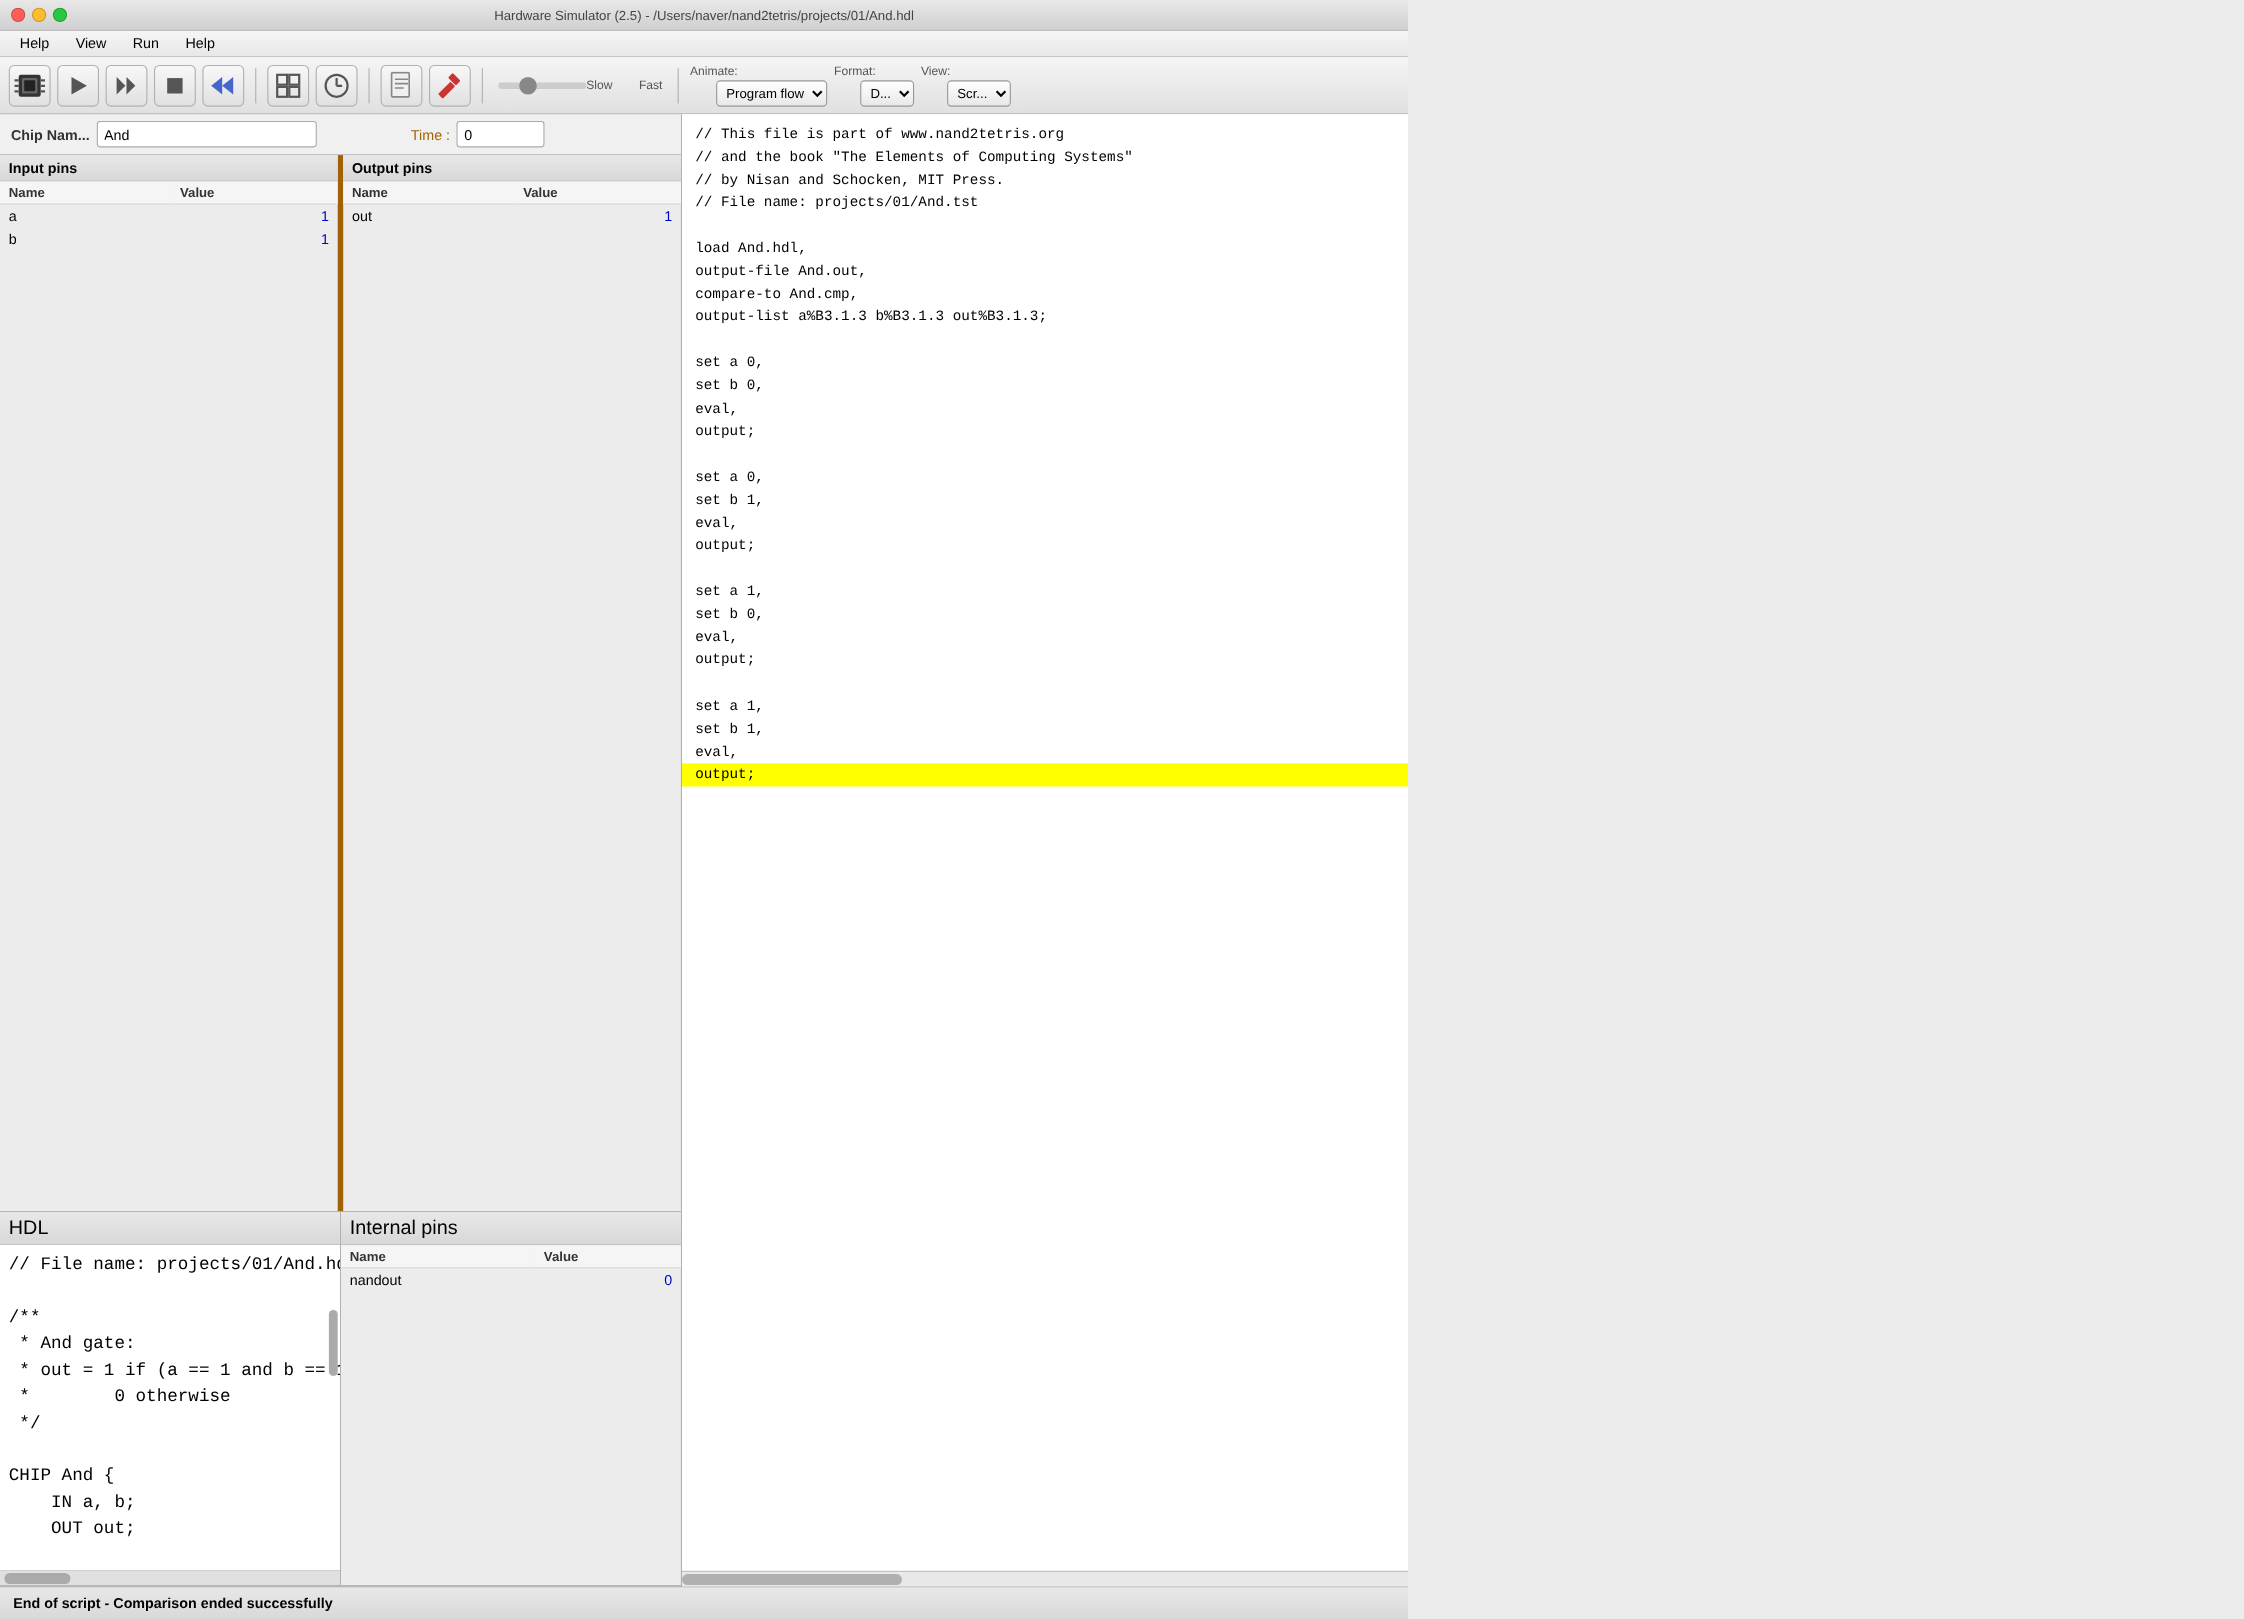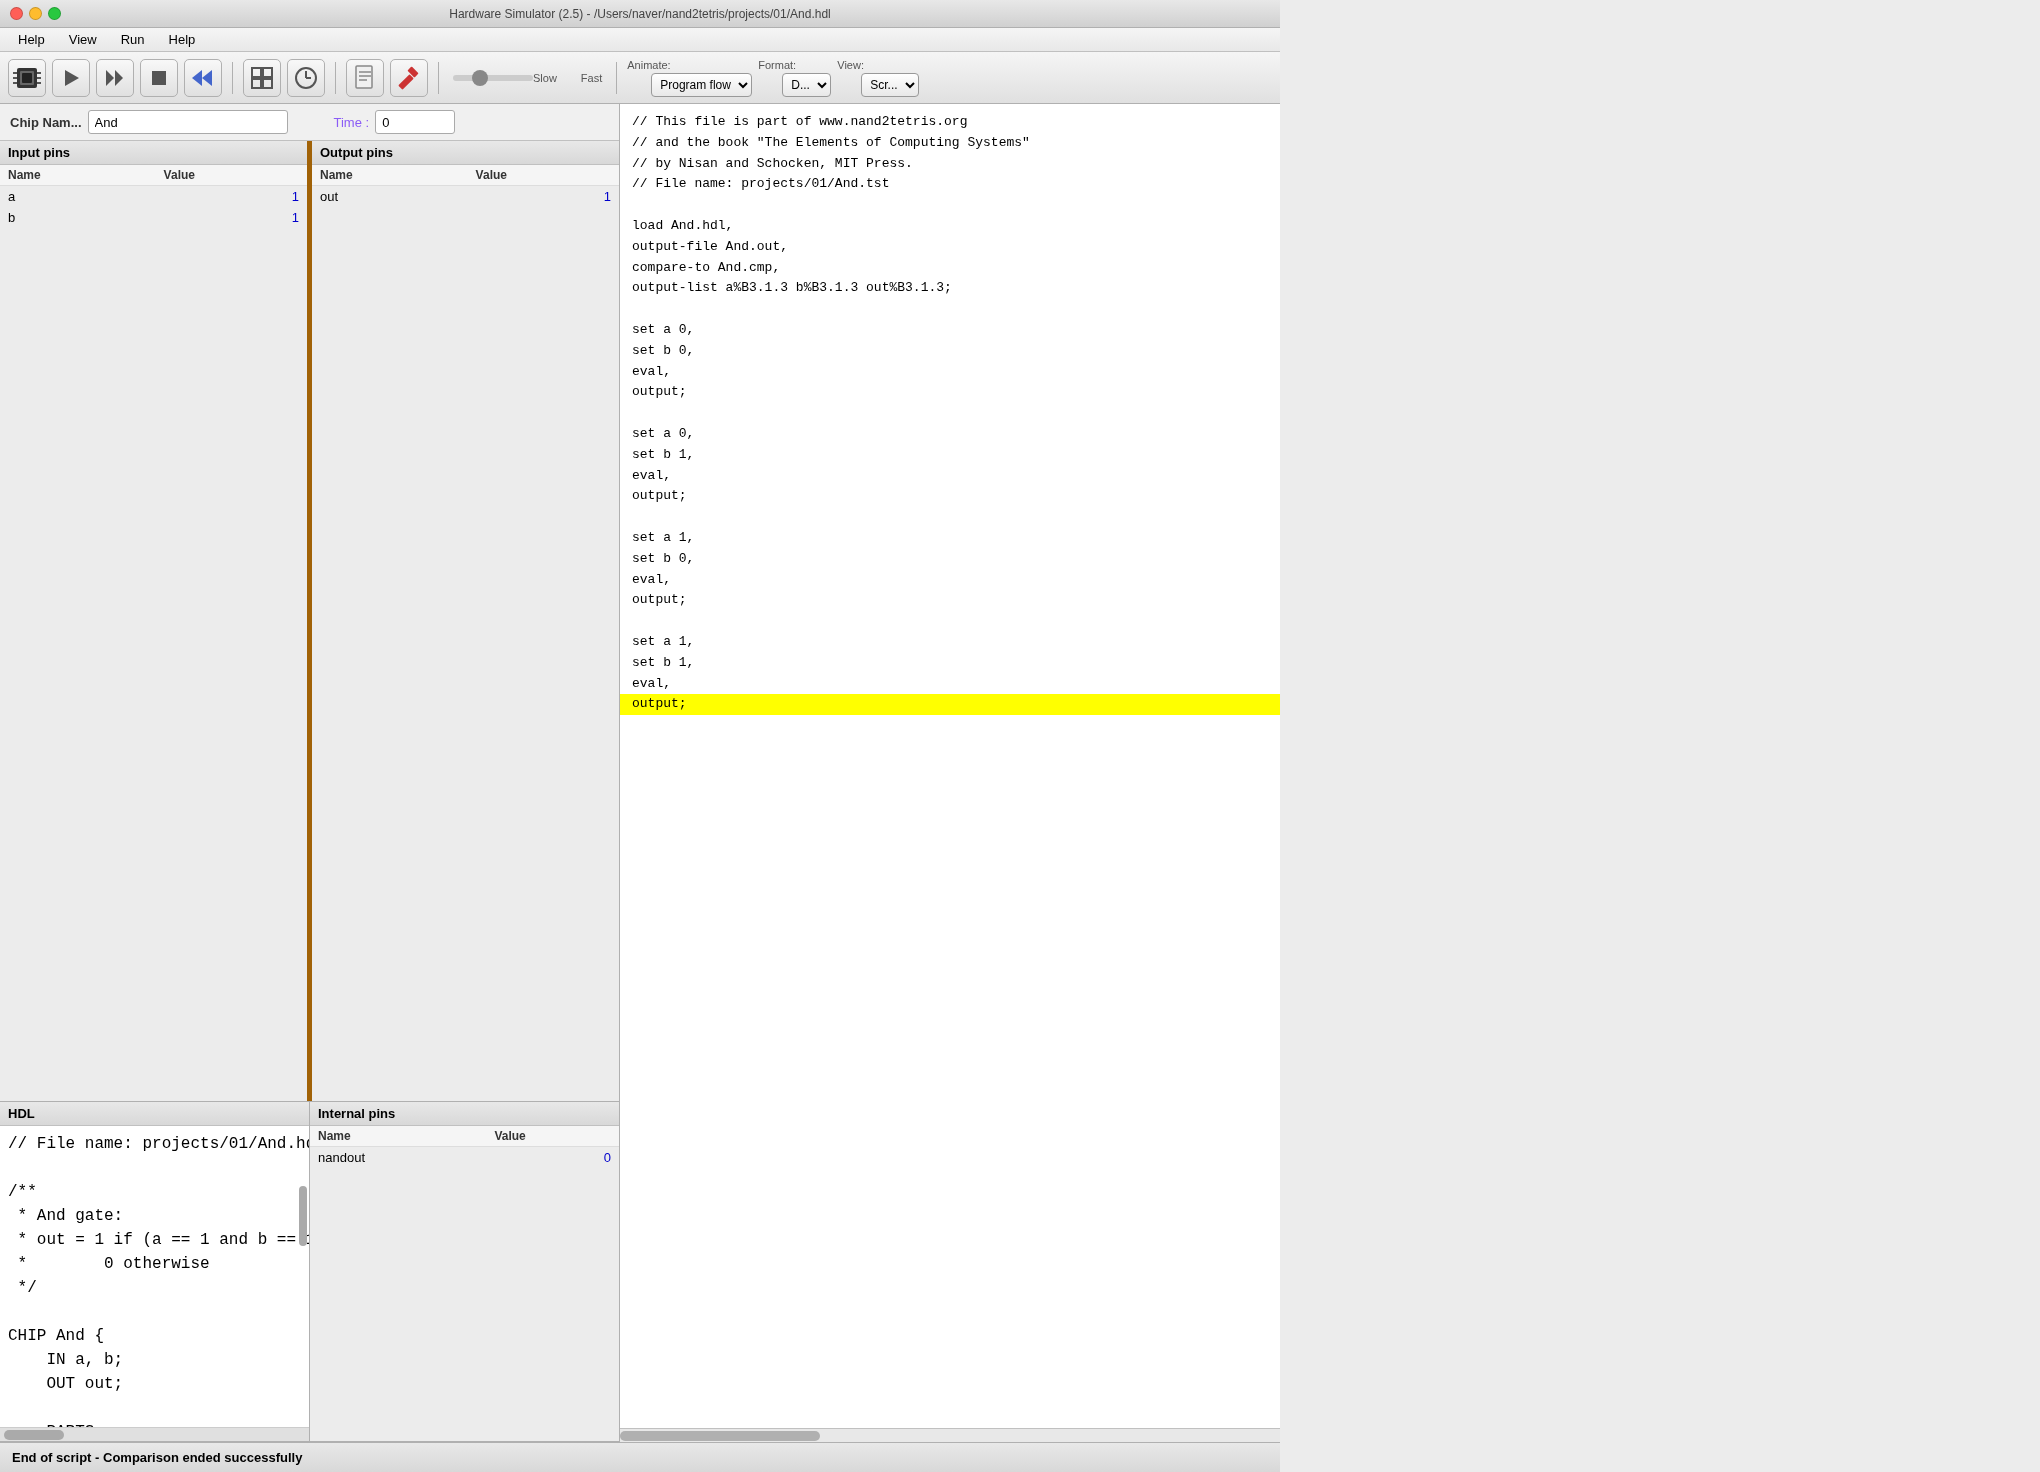--- a/index.html
+++ b/index.html
@@ -185,22 +185,22 @@
       width: 200px;
       height: 24px;
       border: 1px solid #aaa;
       border-radius: 3px;
       padding: 0 6px;
       font-size: 13px;
       background: #fff;
     }
     .time-label {
       font-size: 13px;
-      color: #8b5cf6;
-      margin-left: 40px;
+      color: #a16207;
+      margin-left: 80px;
     }
     .time-input {
       width: 80px;
       height: 24px;
       border: 1px solid #aaa;
       border-radius: 3px;
       padding: 0 6px;
       font-size: 13px;
       background: #fff;
     }
@@ -271,22 +271,22 @@
     .internal-panel {
       flex: 1;
       display: flex;
       flex-direction: column;
       overflow: hidden;
     }
 
     .panel-header {
       background: linear-gradient(to bottom, #e8e8e8, #d8d8d8);
       padding: 4px 8px;
-      font-weight: bold;
-      font-size: 13px;
+      font-weight: normal;
+      font-size: 18px;
       border-bottom: 1px solid #c0c0c0;
     }
 
     .hdl-content {
       font-family: "Courier New", Courier, monospace;
       font-size: 16px;
       padding: 6px 8px;
       overflow: auto;
       flex: 1;
       background: #fff;

